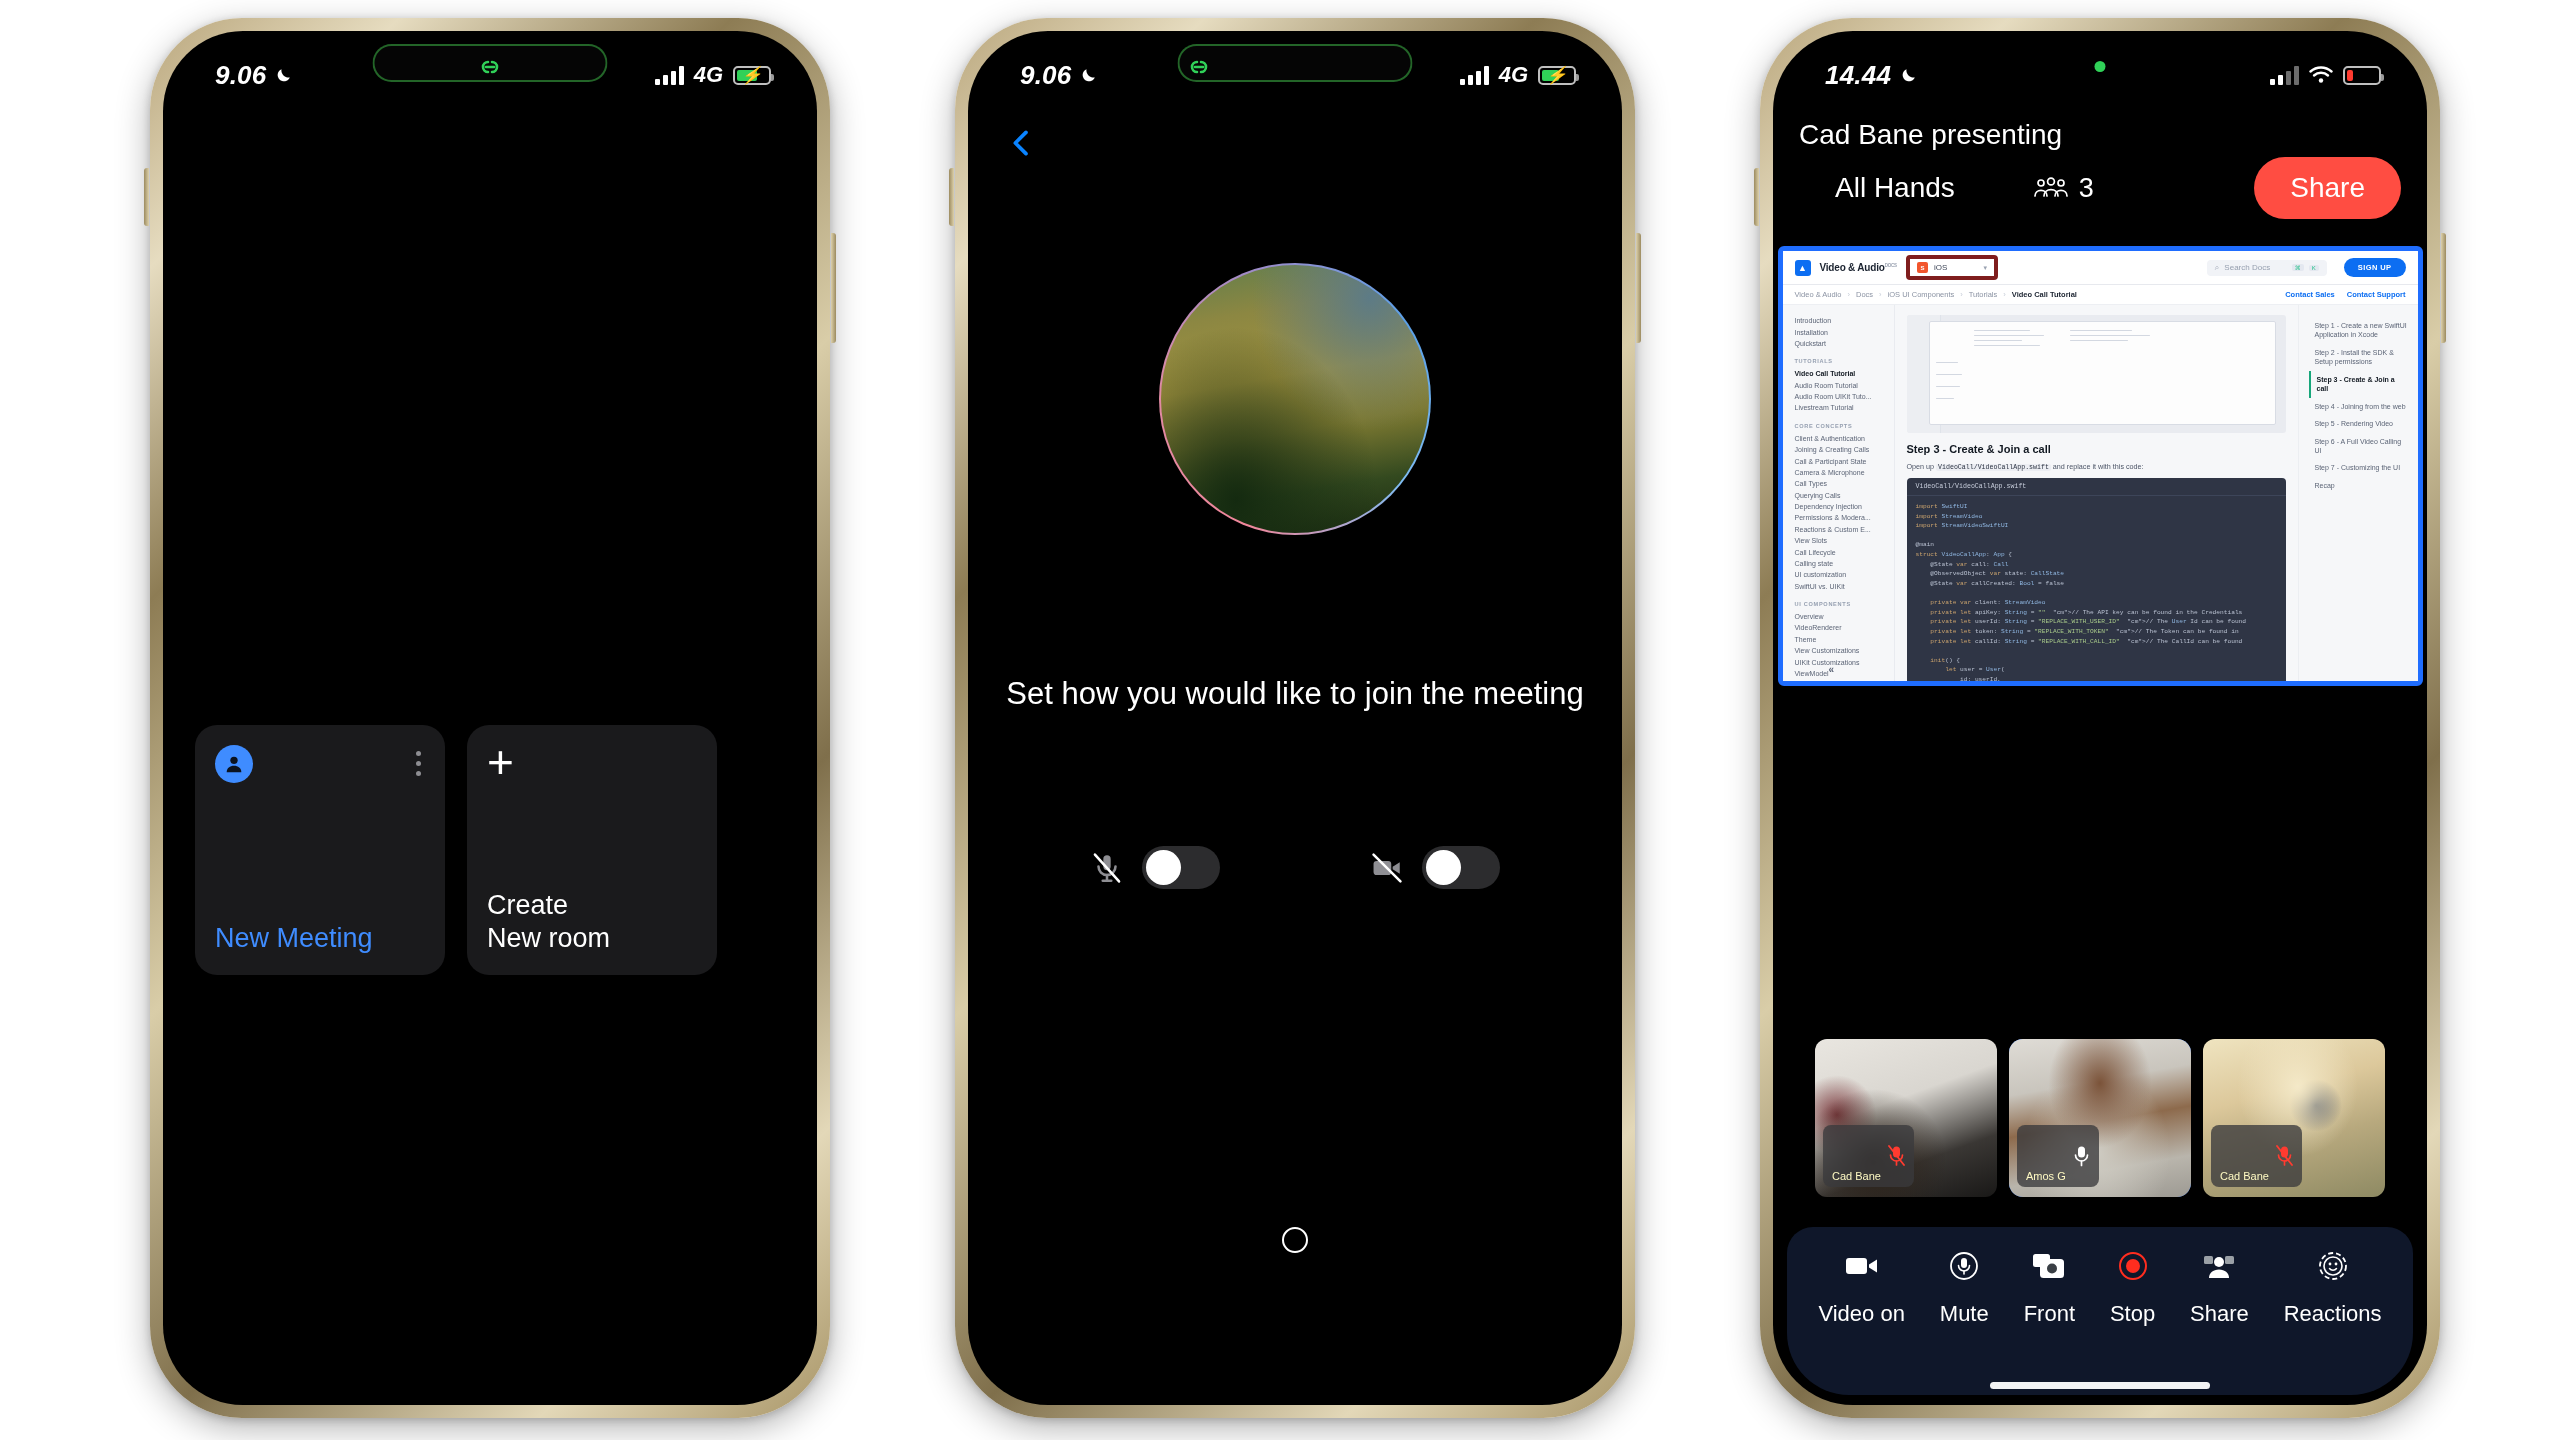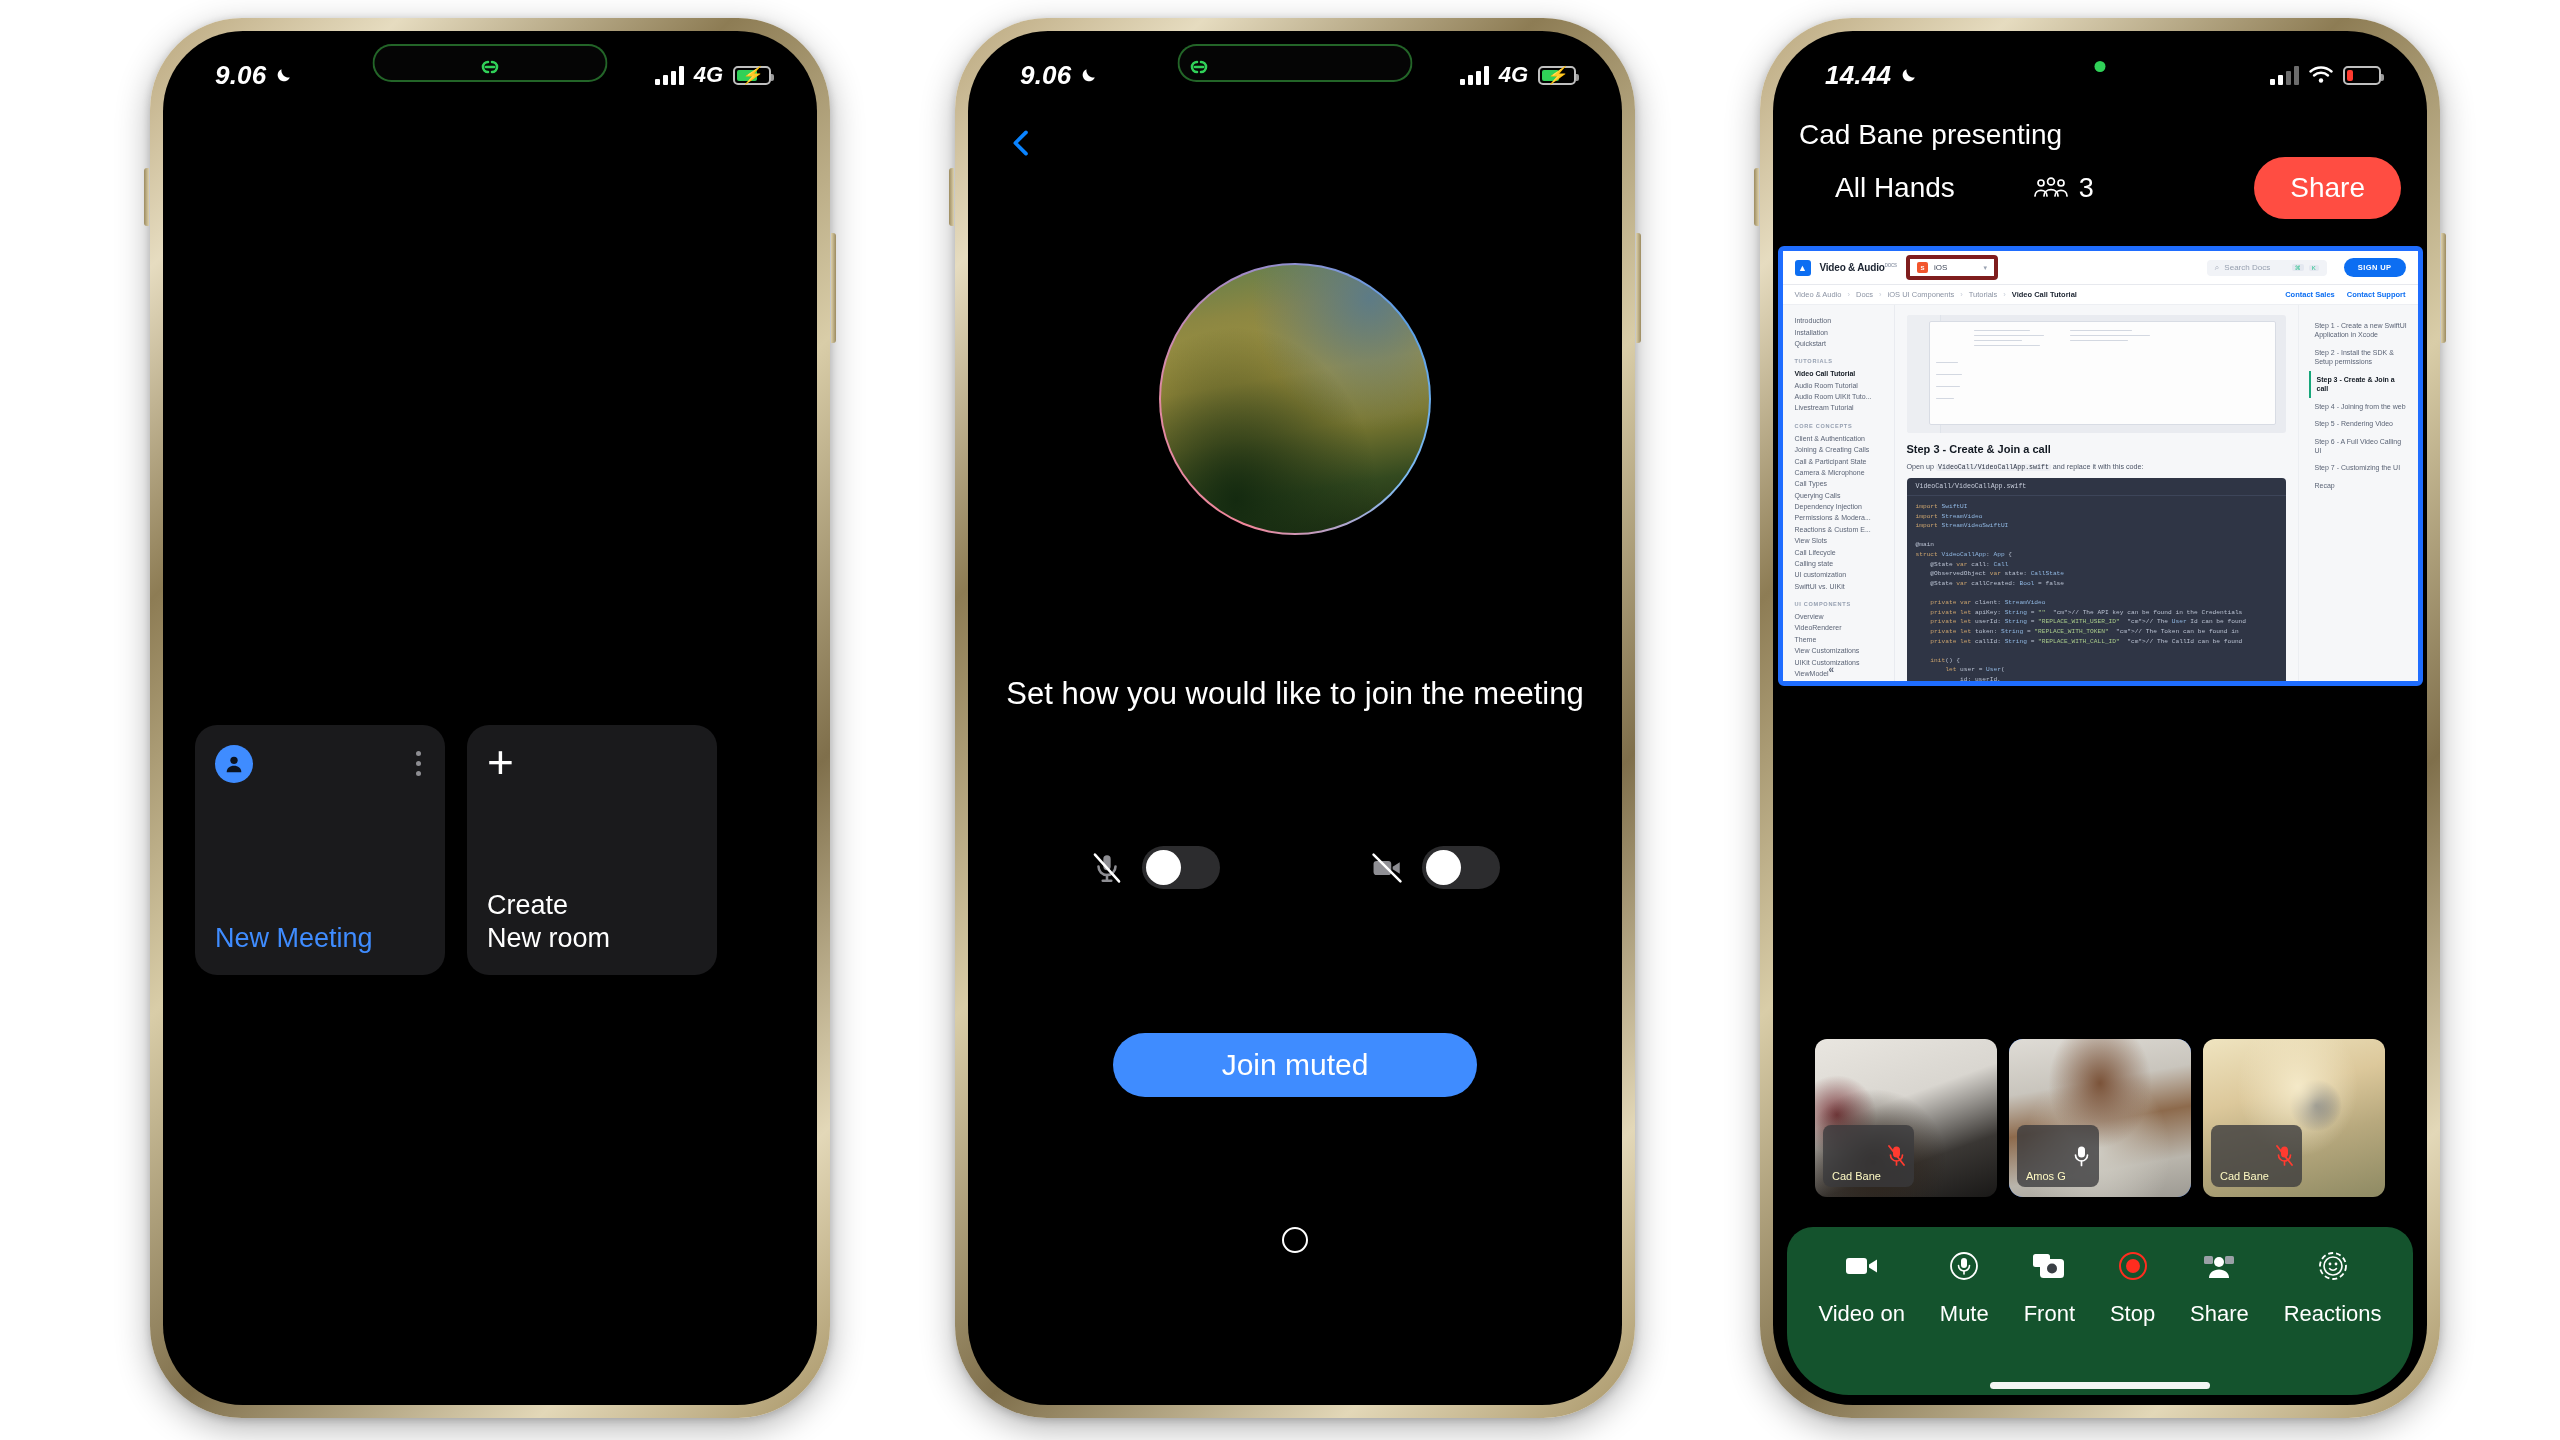--- a/index.html
+++ b/index.html
@@ -278,21 +278,21 @@
   .tile .nametag{
     position:absolute; left:8px; bottom:10px; display:flex; align-items:center; gap:7px;
     background: rgba(58,58,60,0.78); border-radius:8px; padding:5px 9px;
   }
   .tile .nametag span{ color:#fef9c3; font-size:11px;margin-top:40px; }
   .mic-ic{ width:17px;height:22px; display:block;}
 
   
   .toolbar{
     position:absolute; left:14px; right:14px; bottom: 10px; height: 168px; z-index:6;
-    background:#14532d; border-radius: 26px 26px 62px 62px;
+    background:#0f172a; border-radius: 26px 26px 62px 62px;
     display:flex; align-items:flex-start; justify-content:space-around; padding: 22px 14px 0;
   }
   .tb-item{ display:flex; flex-direction:column; align-items:center; gap:18px; cursor:pointer;}
   .tb-ic{ width:40px;height:34px;display:flex;align-items:center;justify-content:center;}
   .tb-ic svg{ display:block; }
   .tb-lab{ color:#fff; font-size:22px; }
   .home-ind{
     position:absolute; left:50%; transform:translateX(-50%); bottom: 16px;
     width: 220px; height:7px; border-radius:4px; background:#fff; z-index:9;
   }
@@ -429,21 +429,20 @@
             <rect x="2.5" y="7" width="12.5" height="10" rx="2.2" fill="#8e8e93"></rect>
             <path d="M16 11.2l5-3.2v8l-5-3.2z" fill="#8e8e93"></path>
             <path d="M2.5 2.5l19 19" stroke="#fff" stroke-width="1.8" stroke-linecap="round"></path>
           </svg>
           <div class="switch">
               <div class="knob"></div>
             </div>
         </div>
       </div>
 
-      <button class="join-btn">Join muted</button>
 
       <div class="skip-row">
         <div class="radio-o"></div>
       </div>
     </div>
   </div>
 
   <div class="phone p3">
     <div class="screen">
       <div class="island plain"></div>

